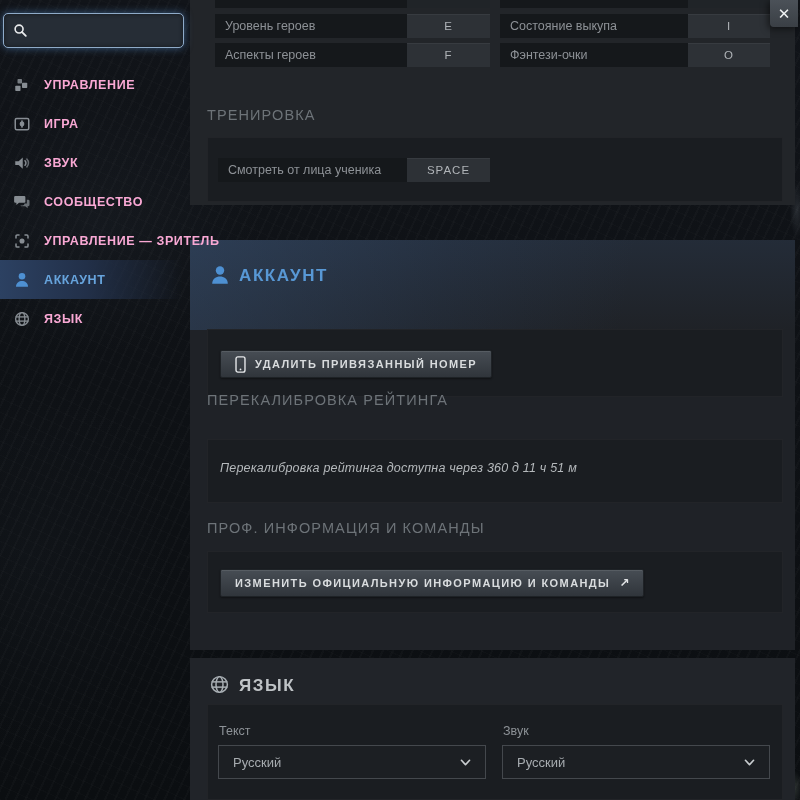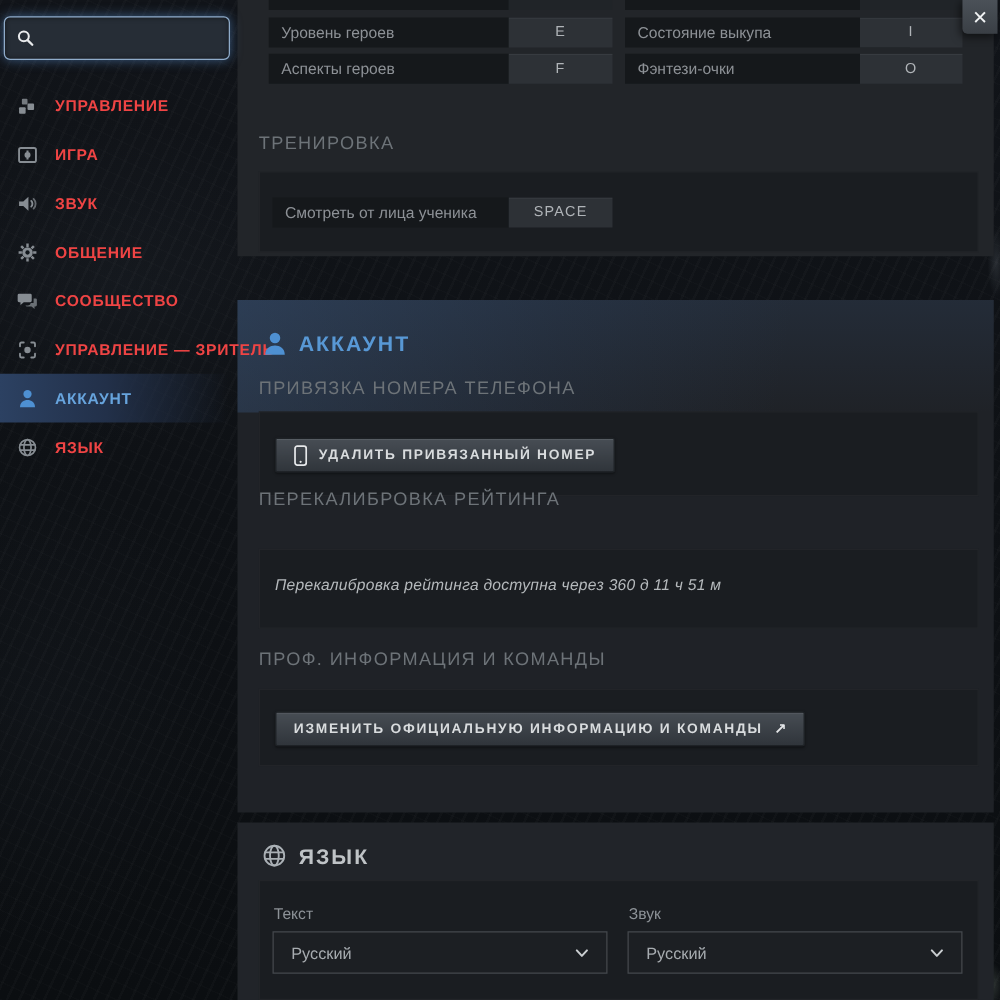--- a/index.html
+++ b/index.html
@@ -35,21 +35,21 @@
   .search-box input{
     flex:1;background:transparent;border:none;outline:none;color:#dfe3e6;
     font-size:13px;font-family:"Liberation Sans",sans-serif;margin-left:7px;min-width:0;
   }
   .nav{position:absolute;left:0;top:65px;width:190px;}
   .nav-item{
     height:39px;display:flex;align-items:center;padding-left:12px;cursor:default;
   }
   .nav-item .ni-icon{width:19px;height:19px;display:flex;align-items:center;justify-content:center;margin-right:13px;flex:0 0 19px;}
   .nav-item .ni-label{
-    font-size:12.5px;font-weight:bold;letter-spacing:.6px;color:#ef4444;white-space:nowrap;
+    font-size:12.5px;font-weight:bold;letter-spacing:.6px;color:#f9a8d4;white-space:nowrap;
   }
   .nav-item.active{
     background:linear-gradient(90deg,#2c4162 0%,#223049 45%,rgba(24,32,46,0) 96%);
   }
   .nav-item.active .ni-label{color:#67a4dd;}
   svg.ic{display:block;}
 
   
   .close-btn{
     position:absolute;left:770px;top:0;width:28px;height:27px;z-index:6;
@@ -177,39 +177,20 @@
         <span class="ni-icon">
           <svg class="ic" width="18" height="18" viewBox="0 0 24 24">
             <polygon points="3,9.5 7.5,9.5 13,4.5 13,19.5 7.5,14.5 3,14.5" fill="#878d93"></polygon>
             <path d="M16,9 a4.2,4.2 0 0 1 0,6" fill="none" stroke="#878d93" stroke-width="2" stroke-linecap="round"></path>
             <path d="M18.5,6.8 a7.4,7.4 0 0 1 0,10.4" fill="none" stroke="#878d93" stroke-width="2" stroke-linecap="round" opacity=".7"></path>
           </svg>
         </span>
         <span class="ni-label">ЗВУК</span>
       </div>
 
-      <div class="nav-item">
-        <span class="ni-icon">
-          <svg class="ic" width="18" height="18" viewBox="0 0 24 24">
-            <g stroke="#878d93" stroke-width="2.6">
-              <line x1="12" y1="2.5" x2="12" y2="6"></line>
-                <line x1="12" y1="18" x2="12" y2="21.5"></line>
-              <line x1="2.5" y1="12" x2="6" y2="12"></line>
-                <line x1="18" y1="12" x2="21.5" y2="12"></line>
-              <line x1="5.2" y1="5.2" x2="7.7" y2="7.7"></line>
-                <line x1="16.3" y1="16.3" x2="18.8" y2="18.8"></line>
-              <line x1="5.2" y1="18.8" x2="7.7" y2="16.3"></line>
-                <line x1="16.3" y1="7.7" x2="18.8" y2="5.2"></line>
-            </g>
-            <circle cx="12" cy="12" r="5.6" fill="#878d93"></circle>
-            <circle cx="12" cy="12" r="2.3" fill="#11161b"></circle>
-          </svg>
-        </span>
-        <span class="ni-label">ОБЩЕНИЕ</span>
-      </div>
 
       <div class="nav-item">
         <span class="ni-icon">
           <svg class="ic" width="18" height="18" viewBox="0 0 24 24" fill="#878d93">
             <path d="M3,4 h12 a1.5,1.5 0 0 1 1.5,1.5 v6 a1.5,1.5 0 0 1 -1.5,1.5 h-7 l-3.5,3 v-3 h-1.5 a1.5,1.5 0 0 1 -1.5,-1.5 v-6 a1.5,1.5 0 0 1 1.5,-1.5 z"></path>
             <path d="M18.5,9 h2 a1.5,1.5 0 0 1 1.5,1.5 v5.5 a1.5,1.5 0 0 1 -1.5,1.5 h-1 v2.8 l-3.2,-2.8 h-5 a1.5,1.5 0 0 1 -1.4,-1 l2.6,0 a3,3 0 0 0 3,-2.6 l3,0 z" opacity=".75"></path>
           </svg>
         </span>
         <span class="ni-label">СООБЩЕСТВО</span>
       </div>
@@ -286,21 +267,20 @@
   <div class="hk-key" style="left:407px;top:158px;width:83px;">SPACE</div>
 
   <span class="hdr-icon" style="left:209px;top:263px;">
     <svg class="ic" width="22" height="24" viewBox="0 0 24 24" fill="#4e90d2">
       <circle cx="12" cy="7" r="4.6"></circle>
       <path d="M3.5,21.5 c0,-5.4 4.2,-7.9 8.5,-7.9 s8.5,2.5 8.5,7.9 z"></path>
     </svg>
   </span>
   <div class="big-title title-account" style="left:239px;top:266px;">АККАУНТ</div>
 
-  <div class="subheader" style="left:207px;top:303px;">ПРИВЯЗКА НОМЕРА ТЕЛЕФОНА</div>
   <div class="panel" style="left:207px;top:329px;width:576px;height:68px;"></div>
   <div class="btn" style="left:220px;top:350px;">
     <span>
       <svg class="ic" width="11" height="17" viewBox="0 0 14 22">
         <rect x="1.2" y="1.2" width="11.6" height="19.6" rx="2.4" fill="none" stroke="#e6e8ea" stroke-width="1.8"></rect>
         <circle cx="7" cy="17.4" r="1.15" fill="#e6e8ea"></circle>
       </svg>
     </span>
     <span>УДАЛИТЬ ПРИВЯЗАННЫЙ НОМЕР</span>
   </div>

